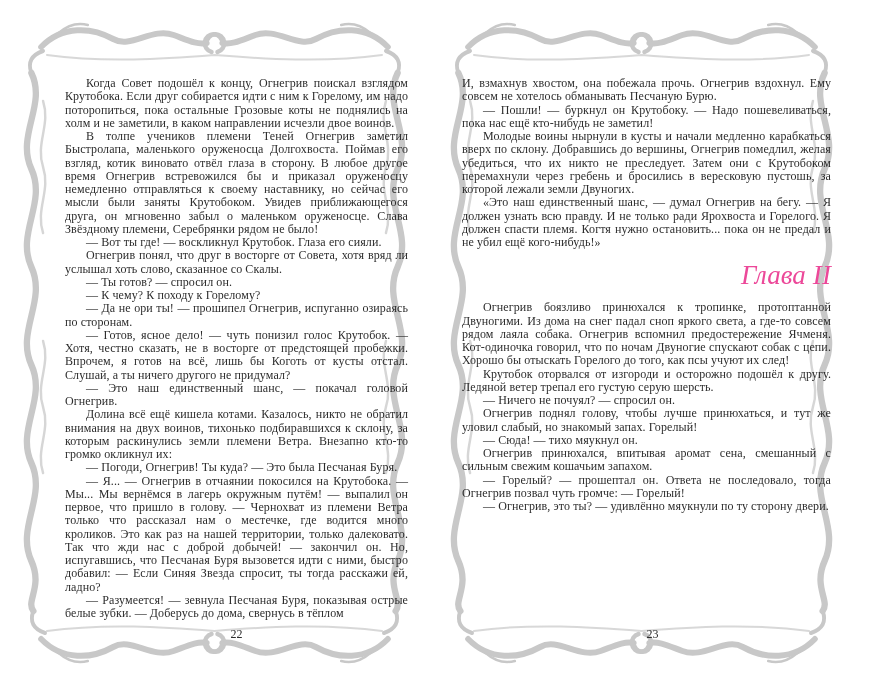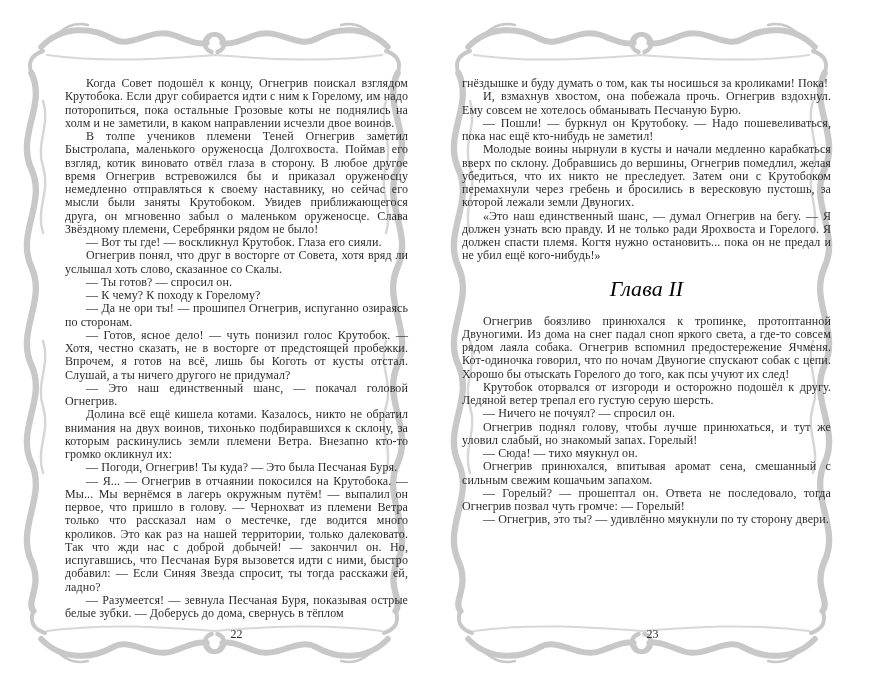--- a/index.html
+++ b/index.html
@@ -39,24 +39,24 @@
   .text-block p{
     margin:0;
     text-indent:21px;
     text-align:justify;
   }
   .text-block.continuation p:first-child{text-indent:0;}
   .chapter{
     margin:11px 0 11px 0;
     font-style:italic;
     font-weight:normal;
-    font-size:22px;
+    font-size:27px;
     line-height:30px;
-    text-align:center;
-    color:#000000;
+    text-align:right;
+    color:#ec4899;
     text-indent:0;
   }
   .page-number{
     position:absolute;
     bottom:33px;
     text-align:center;
     font-size:12px;
     color:#2c2c2c;
   }
   .pn-left{left:57px;right:13px;margin-top:24px;}
@@ -120,21 +120,20 @@
     <svg class="frame" viewBox="0 0 424 664" preserveAspectRatio="none">
       <g stroke="#c8c8c8">
         <use href="#band-h"></use>
         <use href="#band-h" transform="translate(0,664) scale(1,-1)"></use>
         <use href="#band-v"></use>
         <use href="#band-v" transform="translate(424,0) scale(-1,1)"></use>
       </g>
     </svg>
     <div class="col col-right">
       <div class="text-block continuation">
-          <p>гнёздышке и буду думать о том, как ты носишься за кроликами! Пока!</p>
           <p>И, взмахнув хвостом, она побежала прочь. Огнегрив вздохнул. Ему совсем не хотелось обманывать Песчаную Бурю.</p>
           <p>— Пошли! — буркнул он Крутобоку. — Надо пошевеливаться, пока нас ещё кто-нибудь не заметил!</p>
           <p>Молодые воины нырнули в кусты и начали медленно карабкаться вверх по склону. Добравшись до вершины, Огнегрив помедлил, желая убедиться, что их никто не преследует. Затем они с Крутобоком перемахнули через гребень и бросились в вересковую пустошь, за которой лежали земли Двуногих.</p>
           <p>«Это наш единственный шанс, — думал Огнегрив на бегу. — Я должен узнать всю правду. И не только ради Ярохвоста и Горелого. Я должен спасти племя. Когтя нужно остановить... пока он не предал и не убил ещё кого-нибудь!»</p>
         </div>
       <h2 class="chapter">Глава II</h2>
       <div class="text-block">
           <p>Огнегрив боязливо принюхался к тропинке, протоптанной Двуногими. Из дома на снег падал сноп яркого света, а где-то совсем рядом лаяла собака. Огнегрив вспомнил предостережение Ячменя. Кот-одиночка говорил, что по ночам Двуногие спускают собак с цепи. Хорошо бы отыскать Горелого до того, как псы учуют их след!</p>
           <p>Крутобок оторвался от изгороди и осторожно подошёл к другу. Ледяной ветер трепал его густую серую шерсть.</p>
           <p>— Ничего не почуял? — спросил он.</p>

